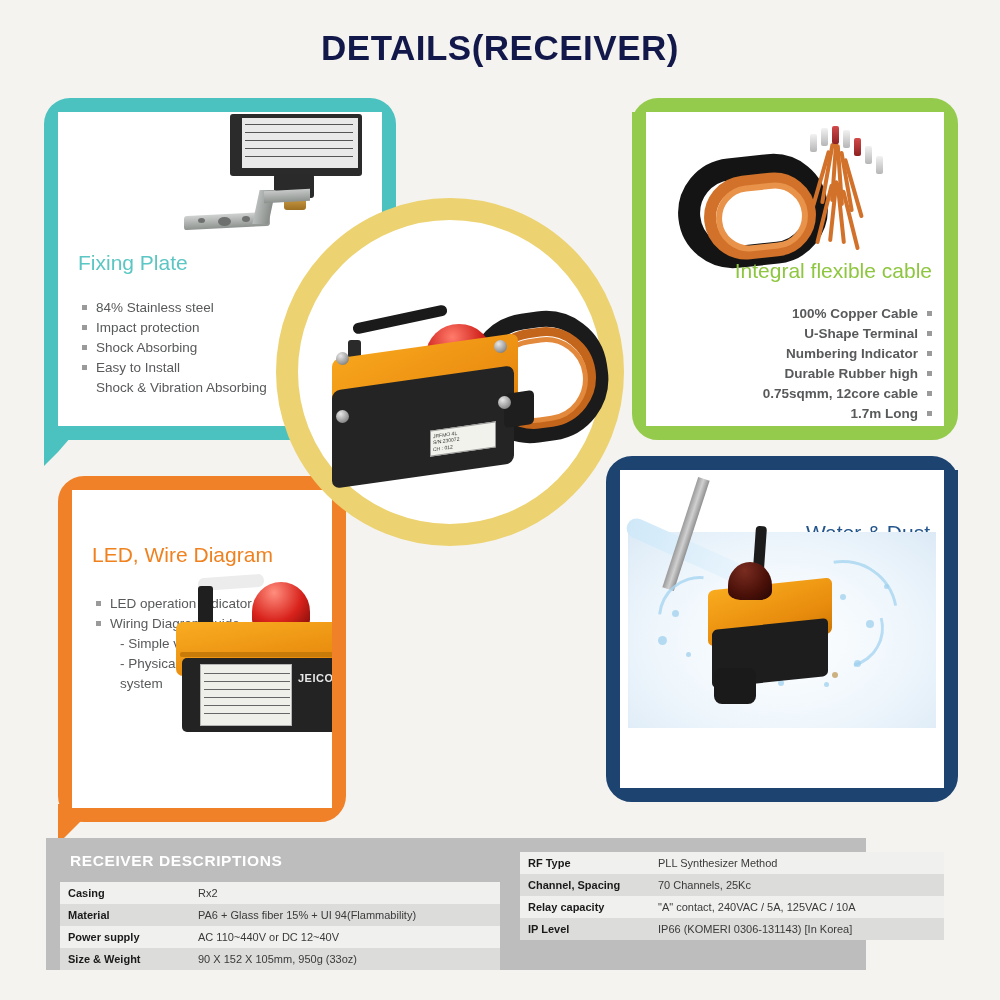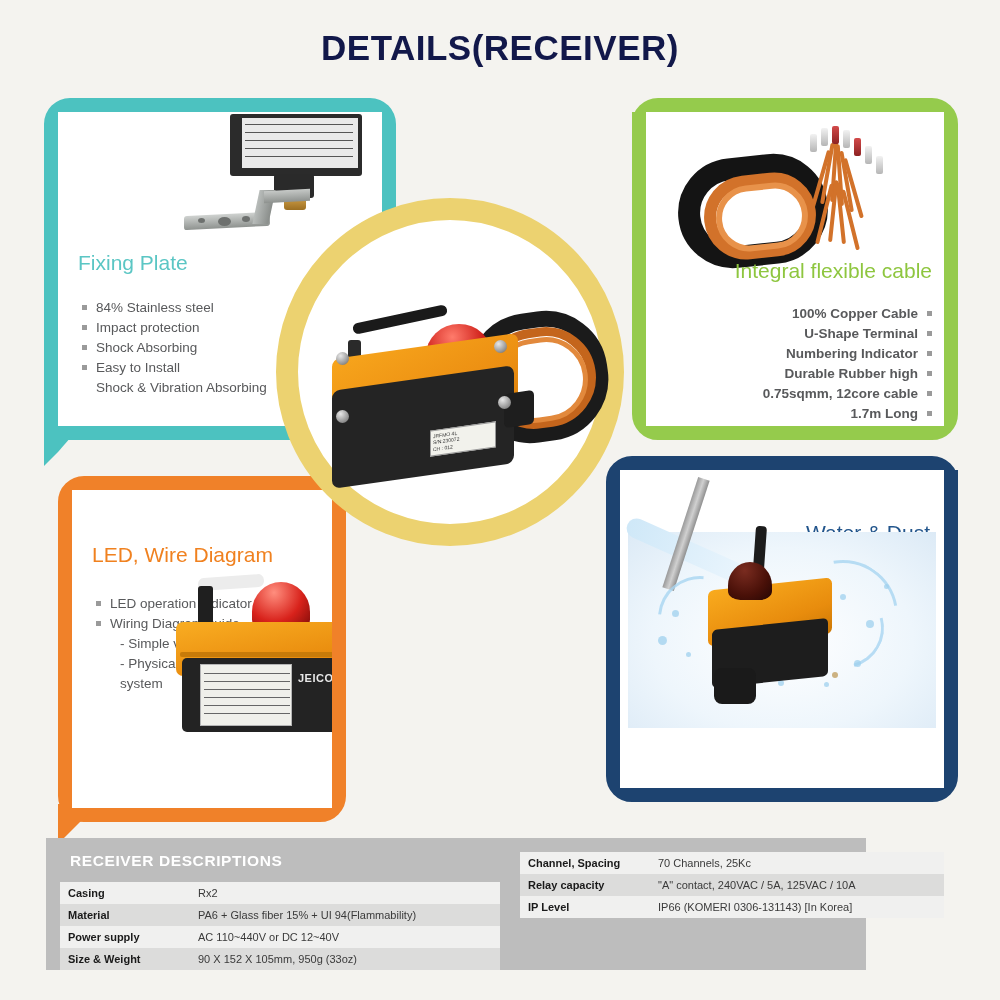--- a/index.html
+++ b/index.html
@@ -609,20 +609,24 @@
     </tr>
     <tr>
       <td class="k">Size &amp; Weight</td>
       <td class="v">90 X 152 X 105mm,  950g (33oz)</td>
     </tr>
   </tbody>
     </table>
 
   <table class="spec-table right-tbl">
     <tbody>
+        <tr>
+      <td class="k">RF Type</td>
+      <td class="v">PLL Synthesizer Method</td>
+    </tr>
     <tr>
       <td class="k">Channel, Spacing</td>
       <td class="v">70 Channels, 25Kc</td>
     </tr>
     <tr>
       <td class="k">Relay capacity</td>
       <td class="v">"A" contact, 240VAC / 5A, 125VAC / 10A</td>
     </tr>
     <tr>
       <td class="k">IP Level</td>

